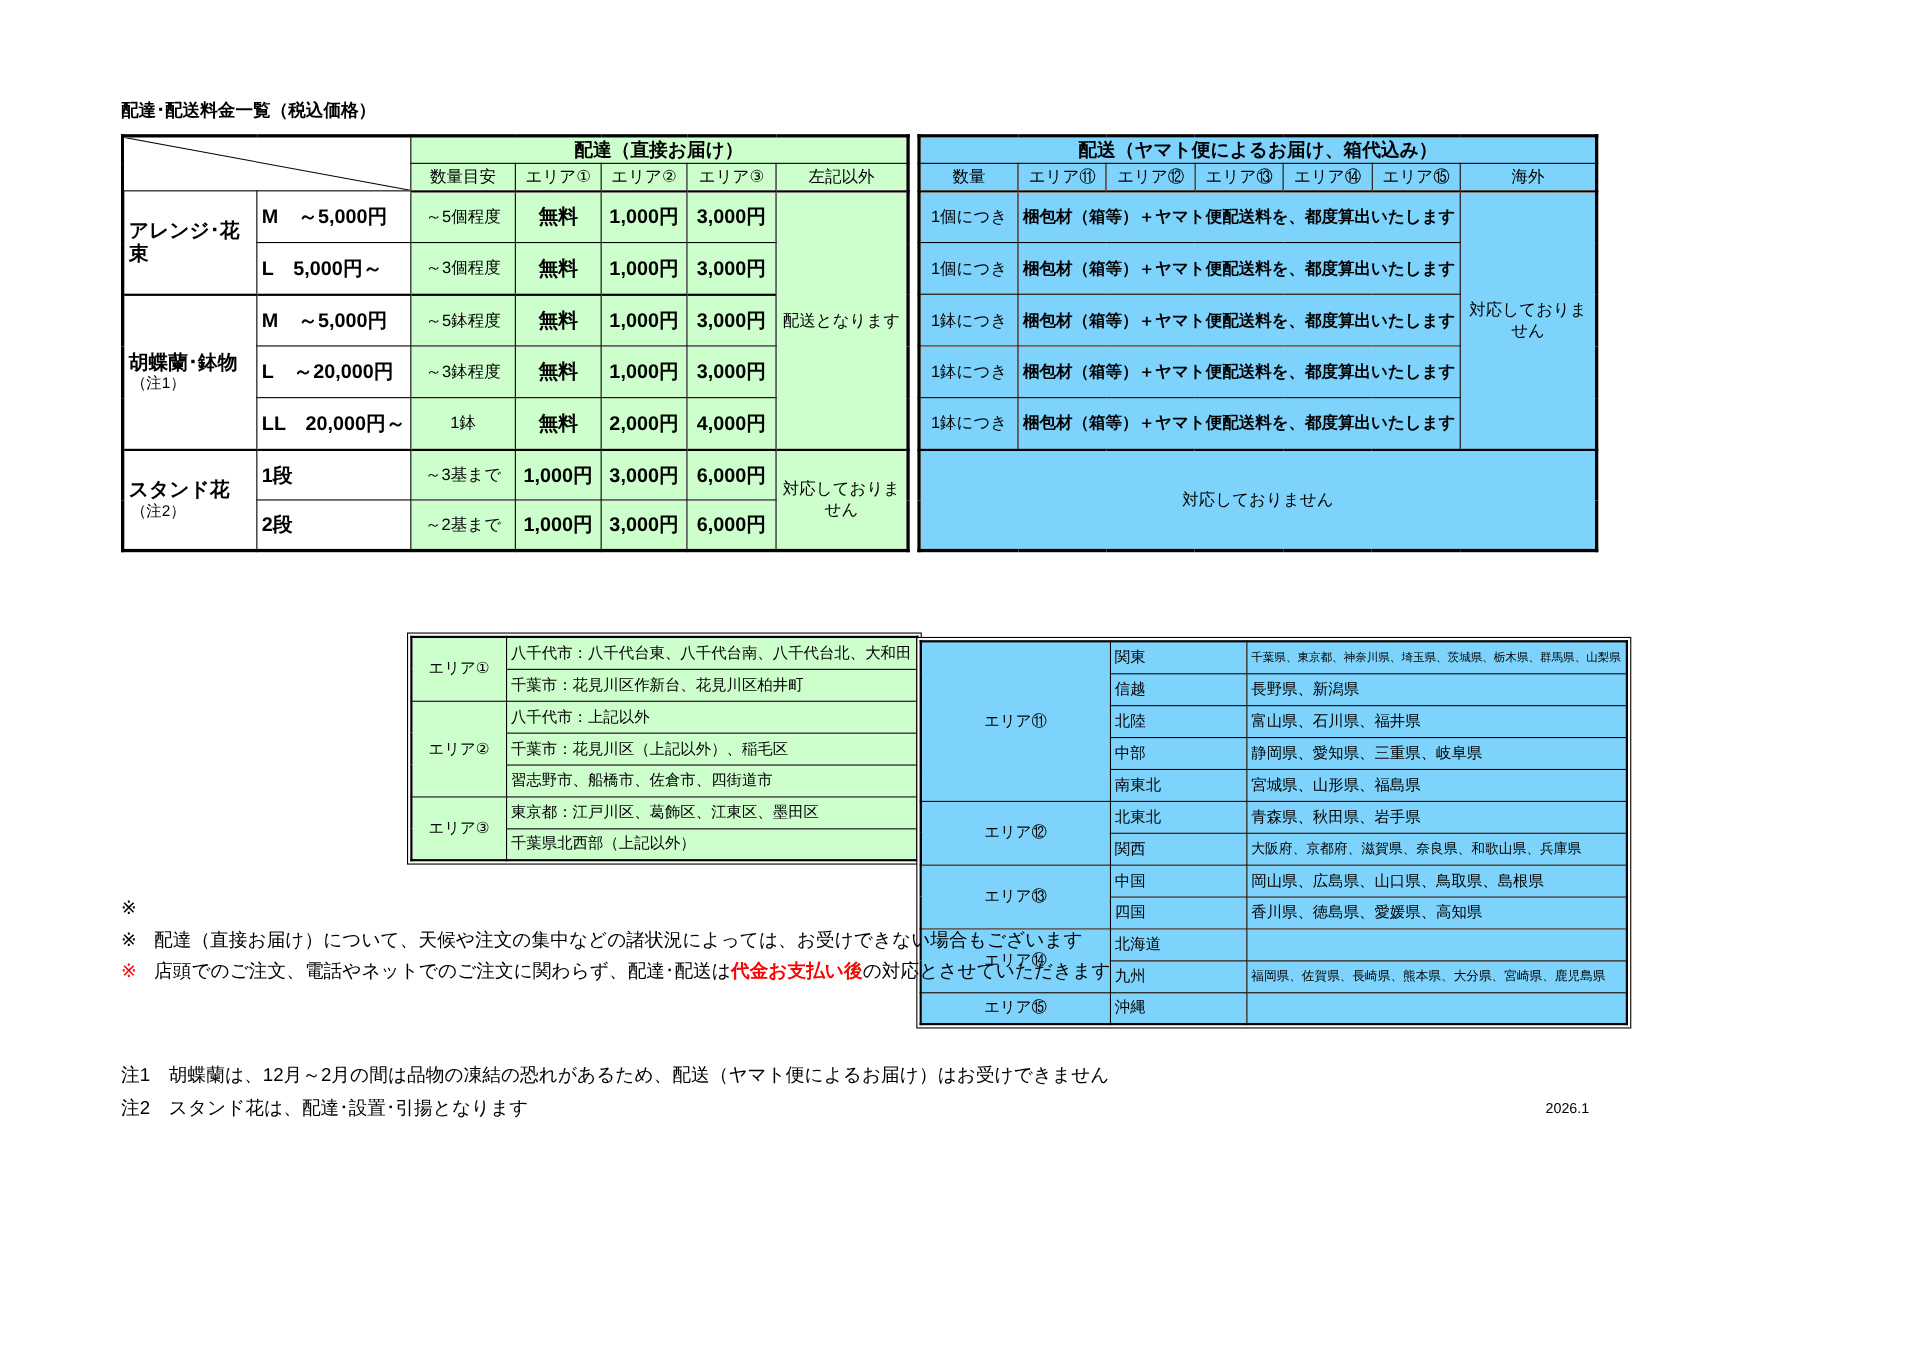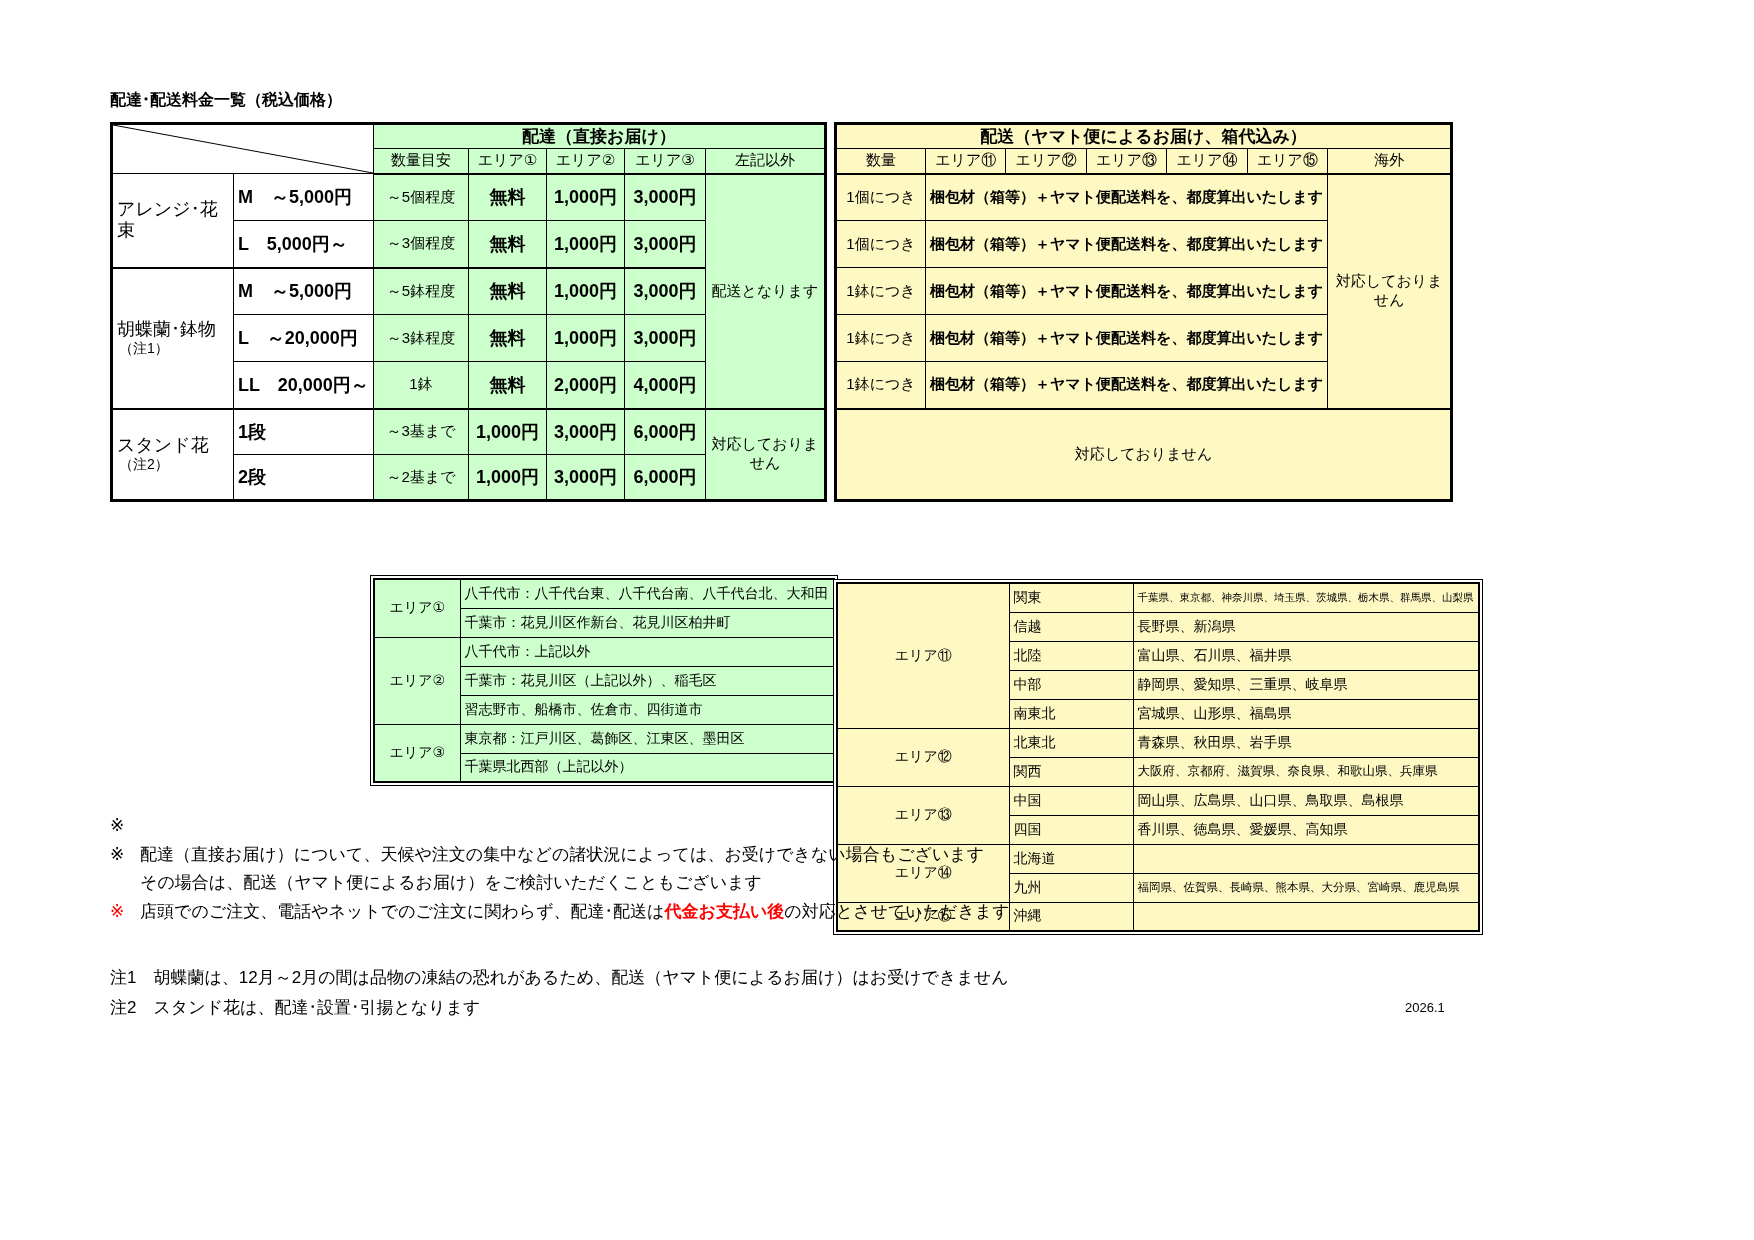--- a/index.html
+++ b/index.html
@@ -12,27 +12,27 @@
   
   table.tbl{border-collapse:collapse;table-layout:fixed;}
   table.tbl td{border:1px solid #000;padding:0 4px;overflow:hidden;vertical-align:middle;}
   .main-left{position:absolute;left:110px;top:122px;border:3px solid #000;}
   .main-right{position:absolute;left:834px;top:122px;border:3px solid #000;}
   tr.hdr1{height:22px;}
   tr.hdr2{height:25px;}
   tr.dr{height:47px;}
   tr.dr2{height:46px;}
   .green{background:#ccffcc;}
-  .yellow{background:#fef9c3;}
+  .yellow{background:#7dd3fc;}
   .sec-h{font-size:17px;font-weight:bold;text-align:center;}
   .col-h{font-size:15px;text-align:center;}
   tr.hdr2 td{border-bottom:2px solid #000;}
   tr.grp td{border-top:2px solid #000;}
   td.cat{background:#fff;text-align:left;padding-left:8px;}
-  .cat-label{font-size:18px;font-weight:normal;line-height:21px;}
+  .cat-label{font-size:18px;font-weight:bold;line-height:21px;}
   .cat-note{font-size:14px;line-height:17px;padding-left:2px;}
   td.sz{background:#fff;font-size:18px;font-weight:bold;text-align:left;padding-left:10px;margin-left:15px;}
   td.qv{font-size:15px;text-align:center;margin-left:48px;}
   td.price{font-size:18px;font-weight:bold;text-align:center;}
   td.plain{font-size:15px;text-align:center;}
   td.shipnote{font-size:15px;font-weight:bold;text-align:center;white-space:nowrap;}
   td.diag{background:#fff;position:relative;padding:0;}
   td.diag svg{position:absolute;left:0;top:0;width:100%;height:100%;display:block;}
 
   
@@ -306,24 +306,20 @@
 
 <div class="notes">
   <div class="note-line">
     <span class="note-marker">※</span>
   </div>
   <div class="note-line">
     <span class="note-marker">※</span>
     <span>配達（直接お届け）について、天候や注文の集中などの諸状況によっては、お受けできない場合もございます</span>
   </div>
   <div class="note-line">
-    <span class="note-marker"></span>
-    <span>その場合は、配送（ヤマト便によるお届け）をご検討いただくこともございます</span>
-  </div>
-  <div class="note-line">
     <span class="note-marker red">※</span>
     <span><span>店頭でのご注文、電話やネットでのご注文に関わらず、配達･配送は</span><span class="hl-red">代金お支払い後</span><span>の対応とさせていただきます</span></span>
   </div>
 </div>
 
 <div class="footnotes">
   <div class="footnote">注1　胡蝶蘭は、12月～2月の間は品物の凍結の恐れがあるため、配送（ヤマト便によるお届け）はお受けできません</div>
   <div class="footnote">注2　スタンド花は、配達･設置･引揚となります</div>
 </div>
 

